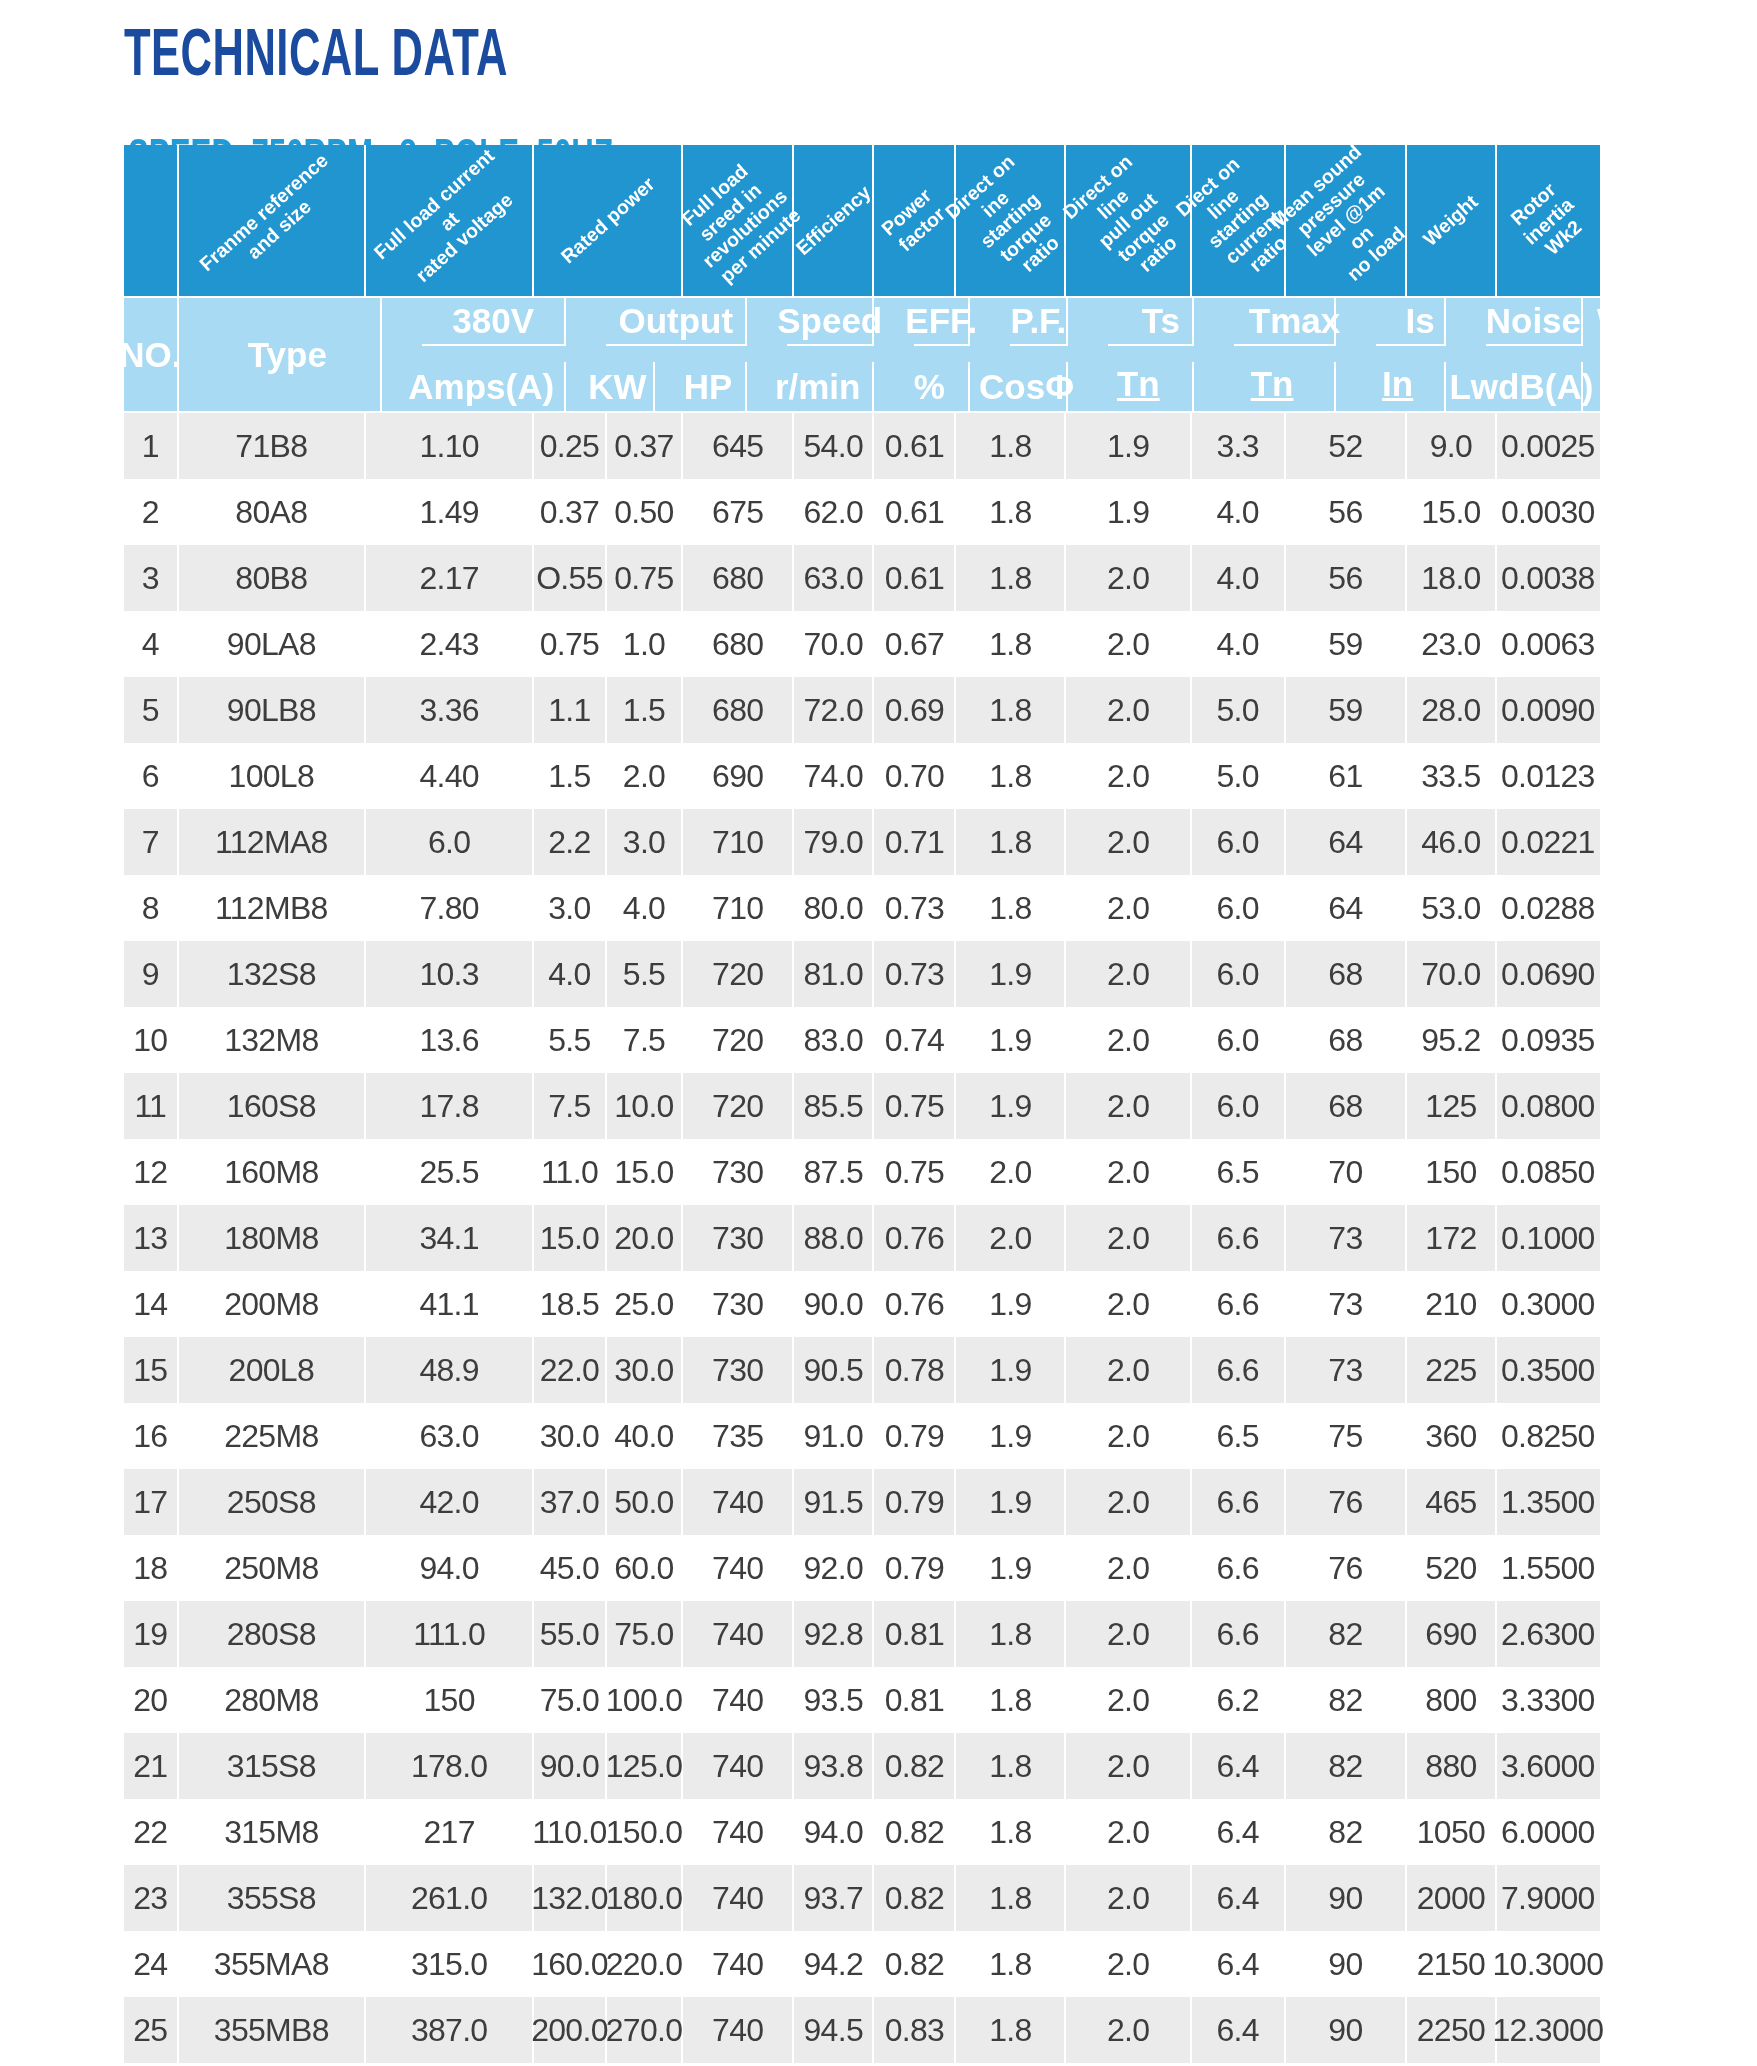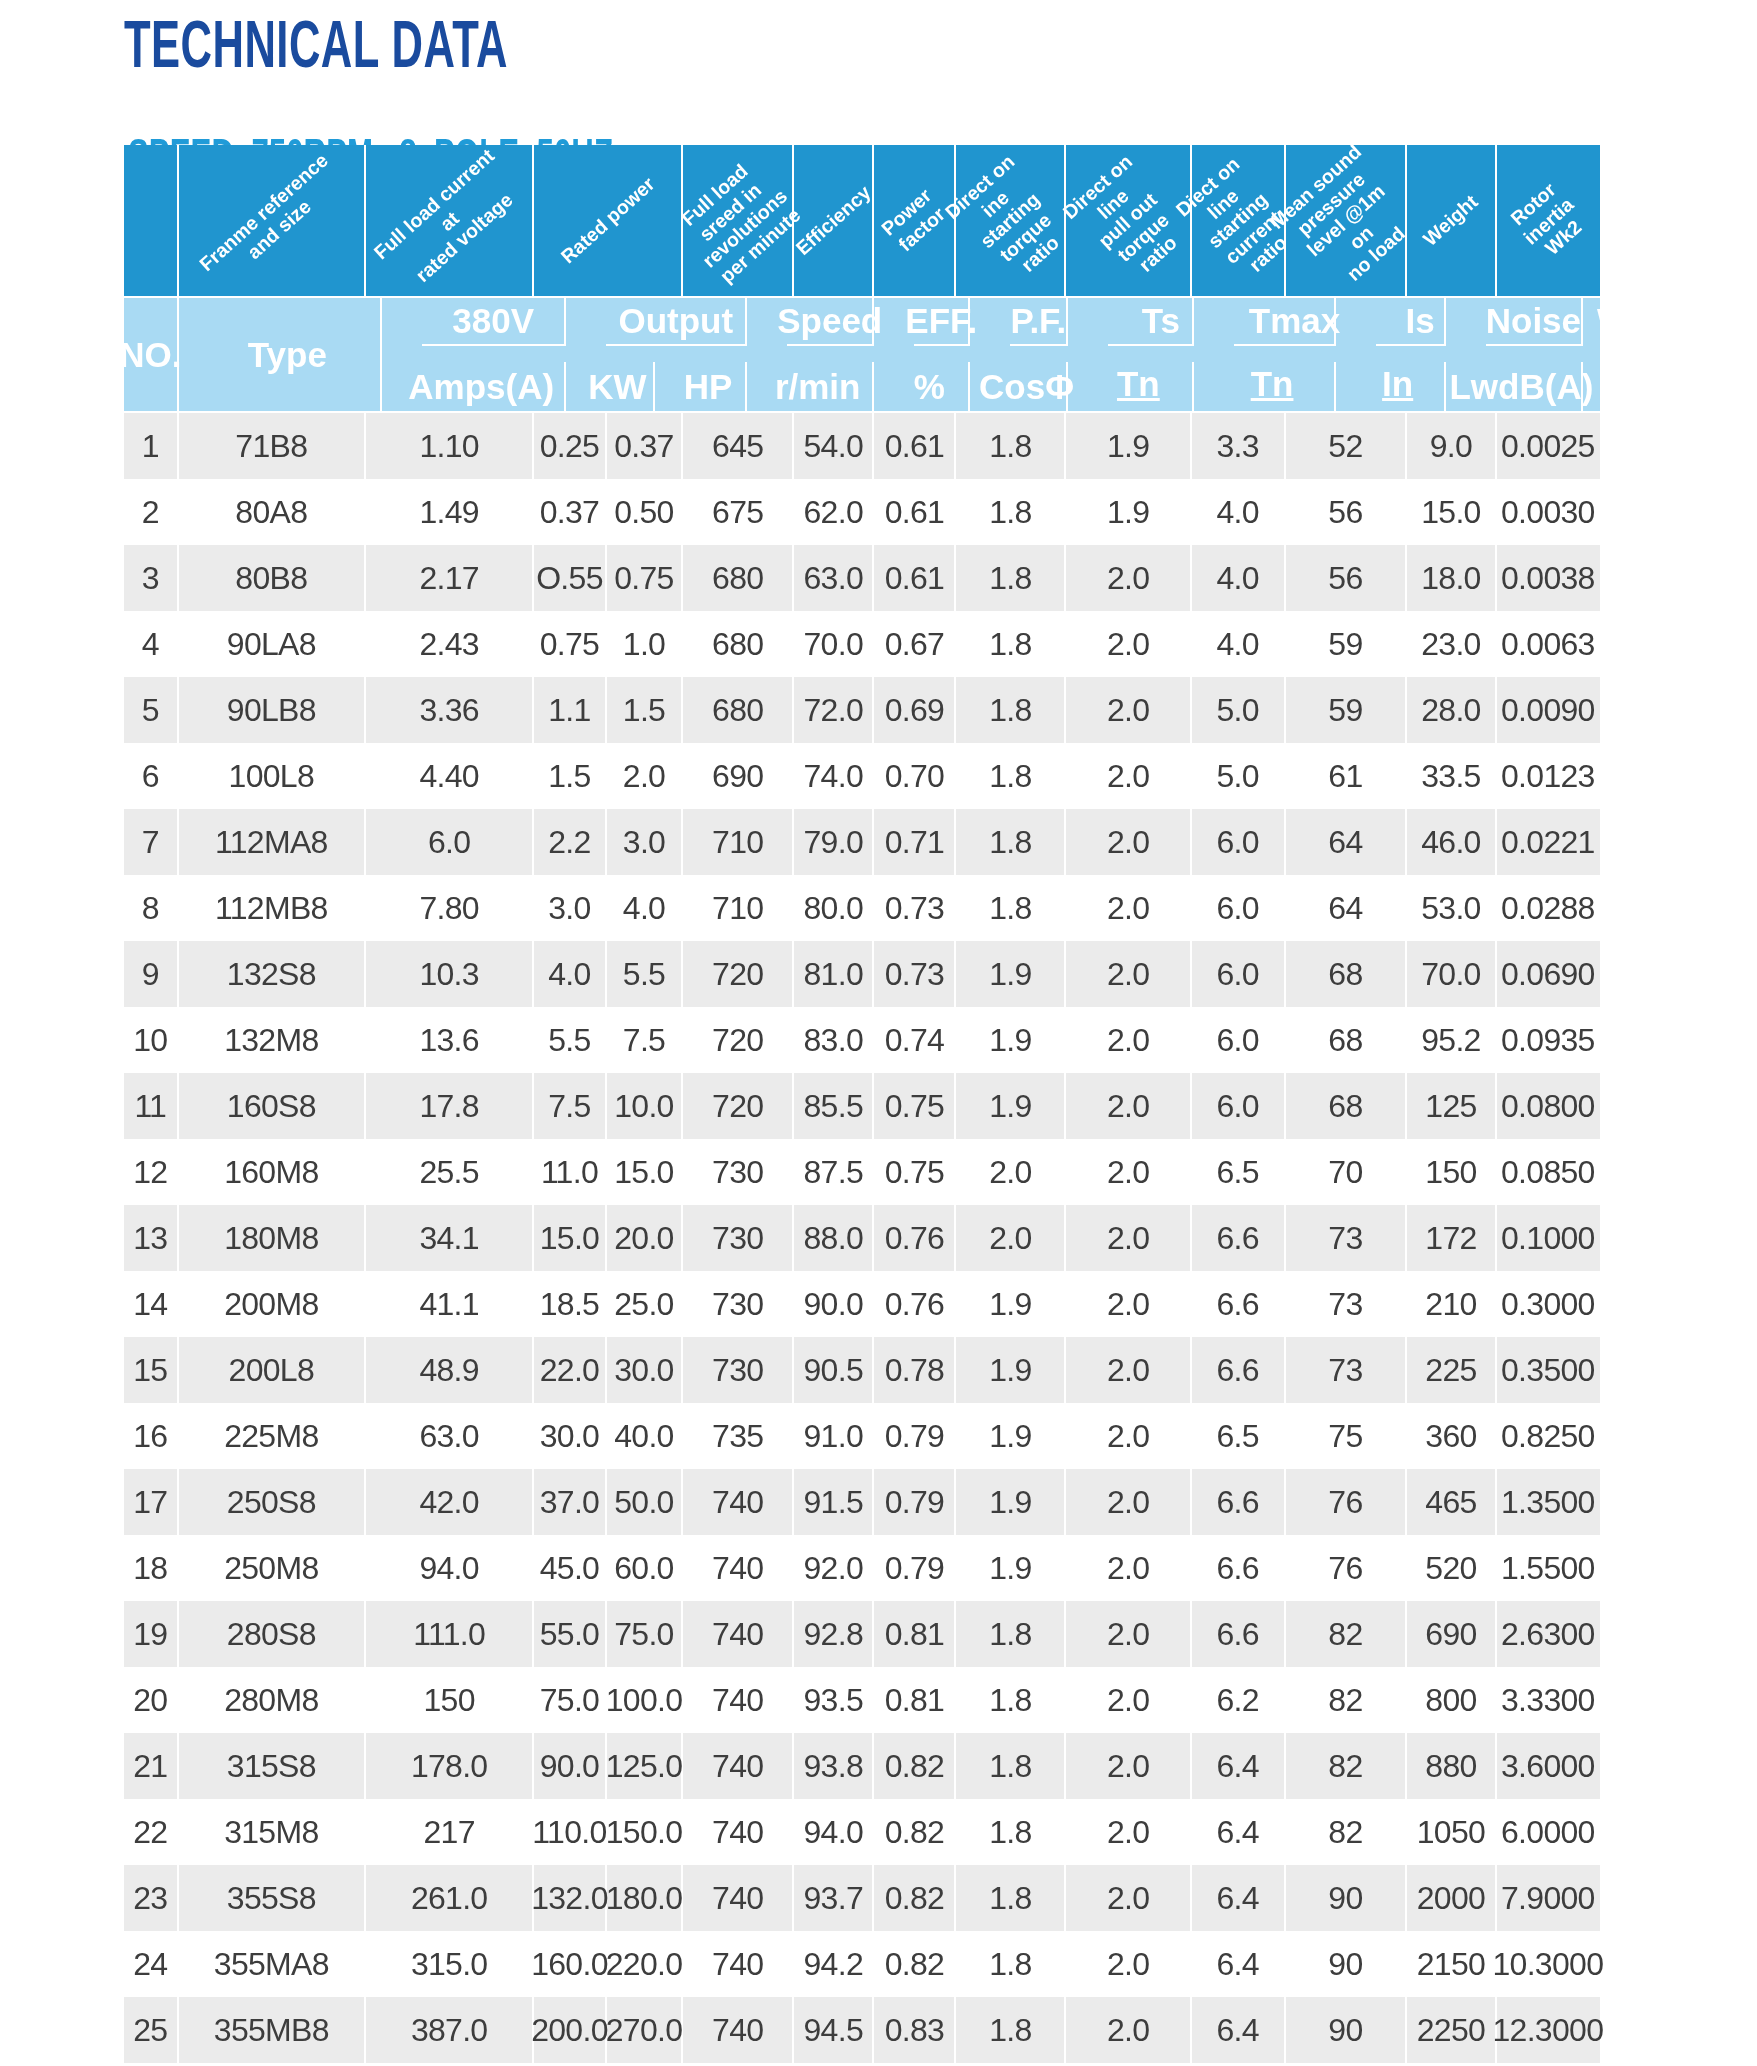--- a/index.html
+++ b/index.html
@@ -1,18 +1,18 @@
 <!DOCTYPE html>
 <html style="--header_blue: #2095cf; --subheader_blue: #a9daf3; --row_gray: #ebebeb; --title_color: #1a4b9e; --subtitle_color: #209bd8; --text_color: #3d3d3d;font-size:11.2px"><head>
 <meta charset="utf-8">
 <style>
   html,body{margin:0;padding:0;background:#fff;}
   .page{position:relative;width:1757px;height:2066px;background:#fff;overflow:hidden;
         font-family:"Liberation Sans",sans-serif;}
-  .title{position:absolute;left:124px;top:11px;line-height:1;white-space:pre;}
+  .title{position:absolute;left:124px;top:19px;line-height:1;white-space:pre;}
   .title .squish{display:inline-block;transform:scaleX(.66);transform-origin:left top;
         font-size:66px;font-weight:bold;letter-spacing:0.7px;color:var(--title_color,#1a4b9e);}
   .subtitle{position:absolute;left:128px;top:132px;line-height:1;white-space:pre;}
   .subtitle .squish{display:inline-block;transform:scaleX(.68);transform-origin:left top;
         font-size:46px;font-weight:bold;color:var(--subtitle_color,#209bd8);}
 
   .tbl{position:absolute;left:124px;top:145px;width:1476px;}
   .grid{display:grid;grid-template-columns:3.7% 12.7% 11.4% 4.9% 5.2% 7.5% 5.45% 5.55% 7.45% 8.5% 6.35% 8.25% 6.05% 6.95%;}
 
   

